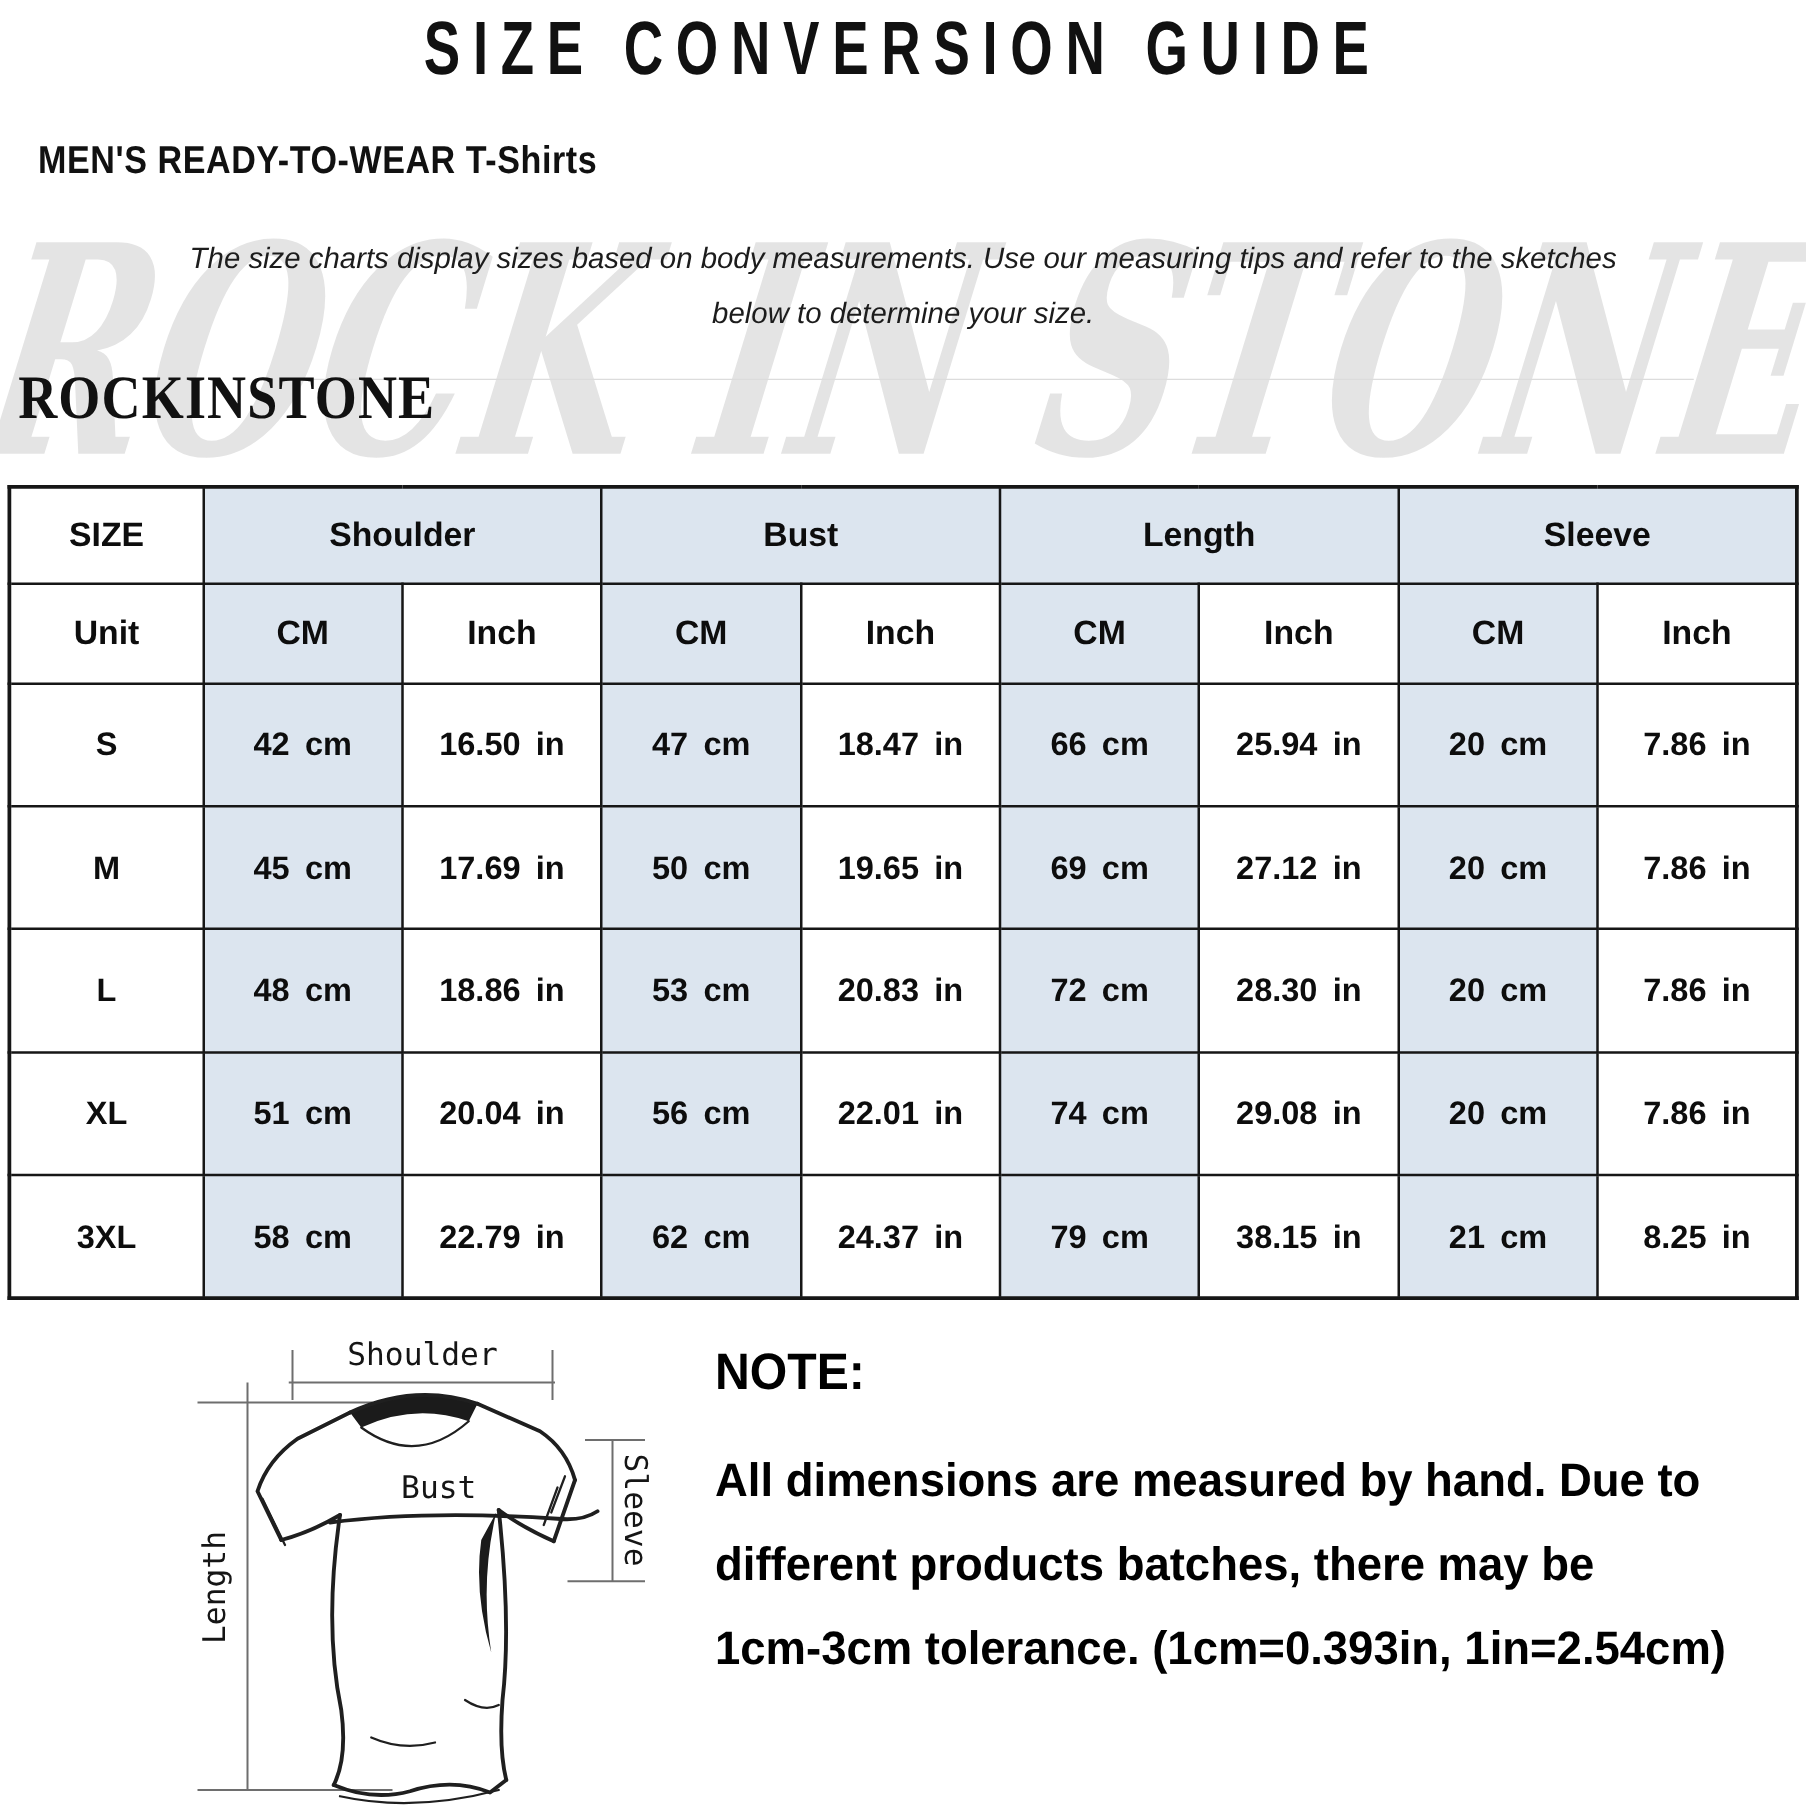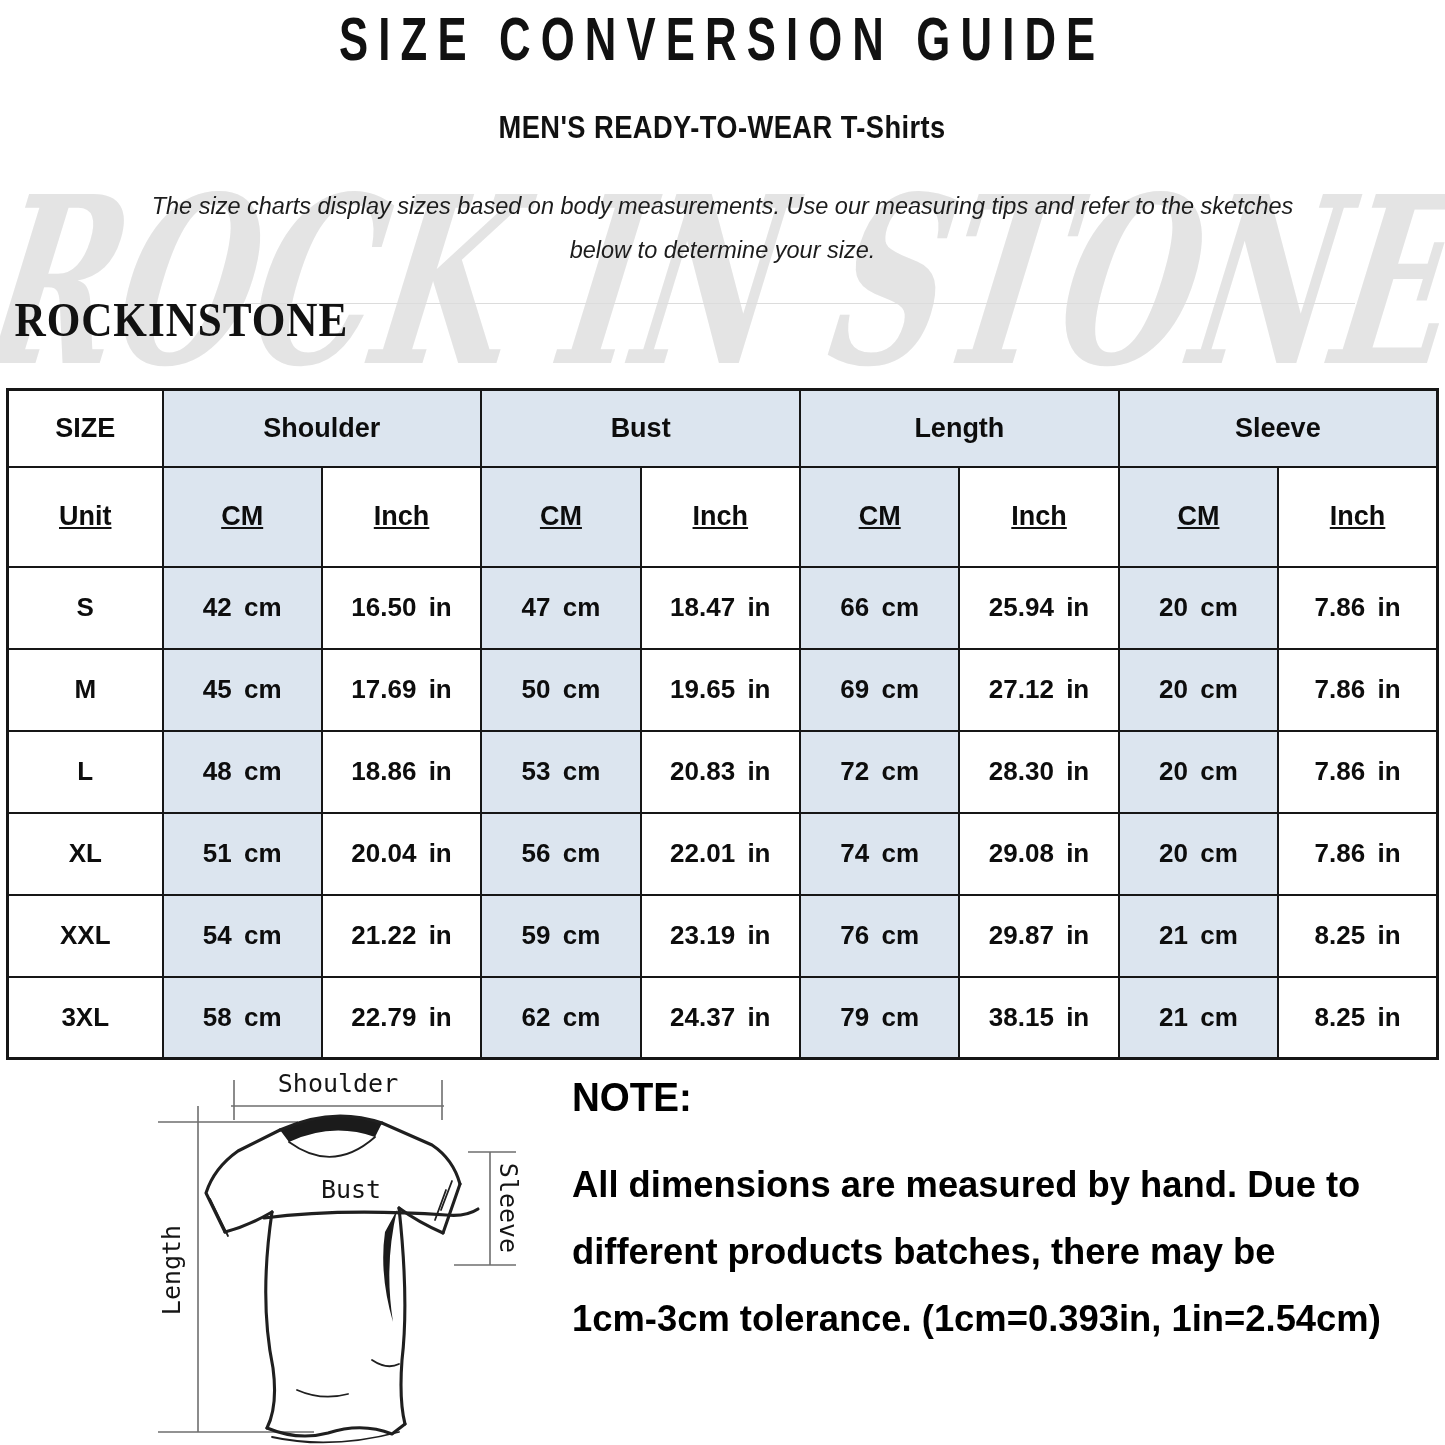--- a/index.html
+++ b/index.html
@@ -27,21 +27,21 @@
     position:absolute;top:6px;left:0;width:100%;
     text-align:center;
   }
   .title span{
     display:inline-block;
     font-size:56px;font-weight:700;letter-spacing:13px;
     transform:scaleX(.78) scaleY(1.08);transform-origin:center;
     white-space:nowrap;
   }
   .subtitle{
-    position:absolute;top:110px;left:0;width:100%;text-align:center;
+    position:absolute;top:110px;left:0;width:100%;text-align:left;
   }
   .subtitle span{
     display:inline-block;font-size:31px;font-weight:700;letter-spacing:0.5px;
     transform:scaleX(.88);transform-origin:center;white-space:nowrap;
   }
   .intro{
     position:absolute;top:184px;left:0;width:100%;
     text-align:center;
     font-family:Liberation Sans, sans-serif;font-style:italic;
     font-size:23.5px;line-height:44px;color:#1c1c1c;
@@ -67,21 +67,21 @@
   }
   .size-table th,.size-table td{
     border:2.4px solid #161616;
     text-align:center;vertical-align:middle;
     font-weight:700;font-size:26px;color:#0d0d0d;
     word-spacing:5px;
     padding:0;
     background:#fff;
   }
   .size-table thead tr.groups{height:77px;}
-  .size-table thead tr.units{height:100px;text-decoration:underline;}
+  .size-table thead tr.units{height:80px;}
   .size-table tbody tr{height:82px;}
   .size-table th{font-size:27px;}
   .size-table .cg{background:#dce5ef;}
   .size-table col.c-size{width:155px;}
   
   .sketch{
     position:absolute;left:146px;top:1060px;width:424px;height:385px;
   }
   .sketch text{
     font-family:"DejaVu Sans Mono", monospace;
@@ -192,31 +192,20 @@
       <tr>
         <td>XL</td>
         <td class="cg">51 cm</td>
         <td>20.04 in</td>
         <td class="cg">56 cm</td>
         <td>22.01 in</td>
         <td class="cg">74 cm</td>
         <td>29.08 in</td>
         <td class="cg">20 cm</td>
         <td>7.86 in</td>
-      </tr>
-      <tr>
-        <td>XXL</td>
-        <td class="cg">54 cm</td>
-        <td>21.22 in</td>
-        <td class="cg">59 cm</td>
-        <td>23.19 in</td>
-        <td class="cg">76 cm</td>
-        <td>29.87 in</td>
-        <td class="cg">21 cm</td>
-        <td>8.25 in</td>
       </tr>
       <tr>
         <td>3XL</td>
         <td class="cg">58 cm</td>
         <td>22.79 in</td>
         <td class="cg">62 cm</td>
         <td>24.37 in</td>
         <td class="cg">79 cm</td>
         <td>38.15 in</td>
         <td class="cg">21 cm</td>

